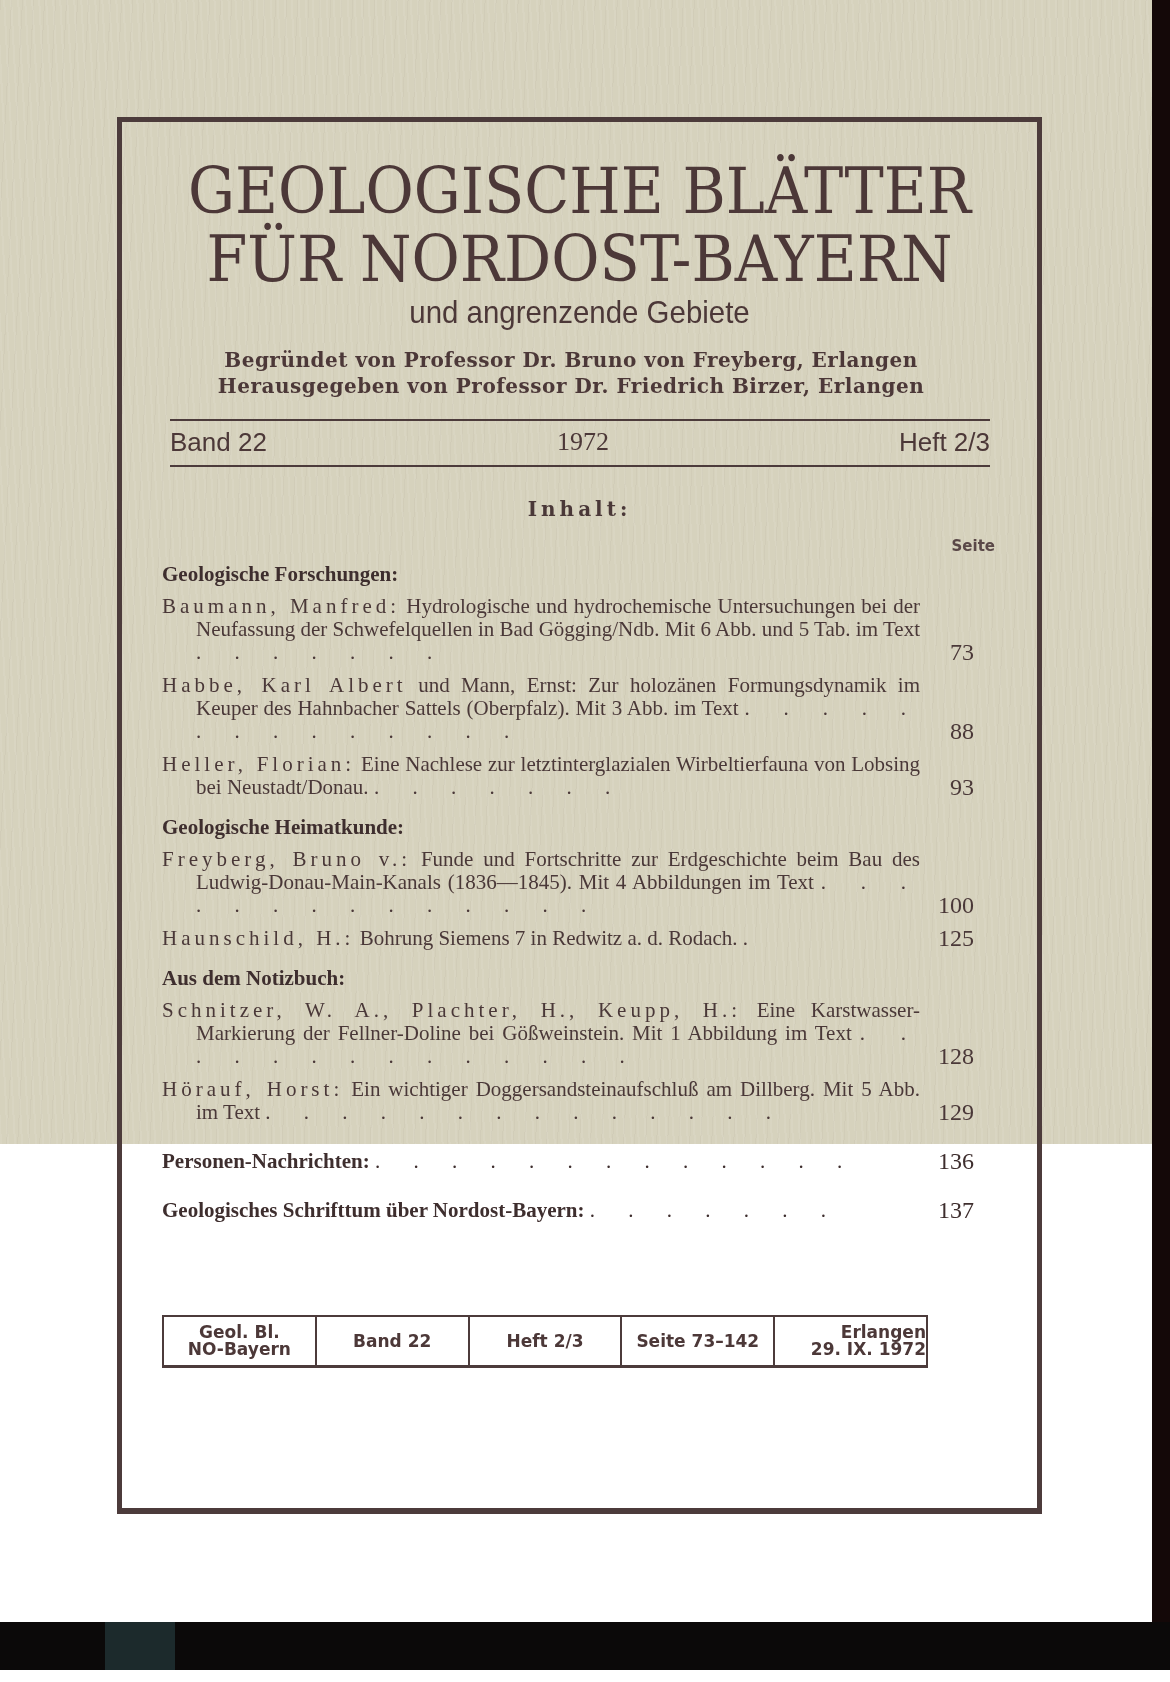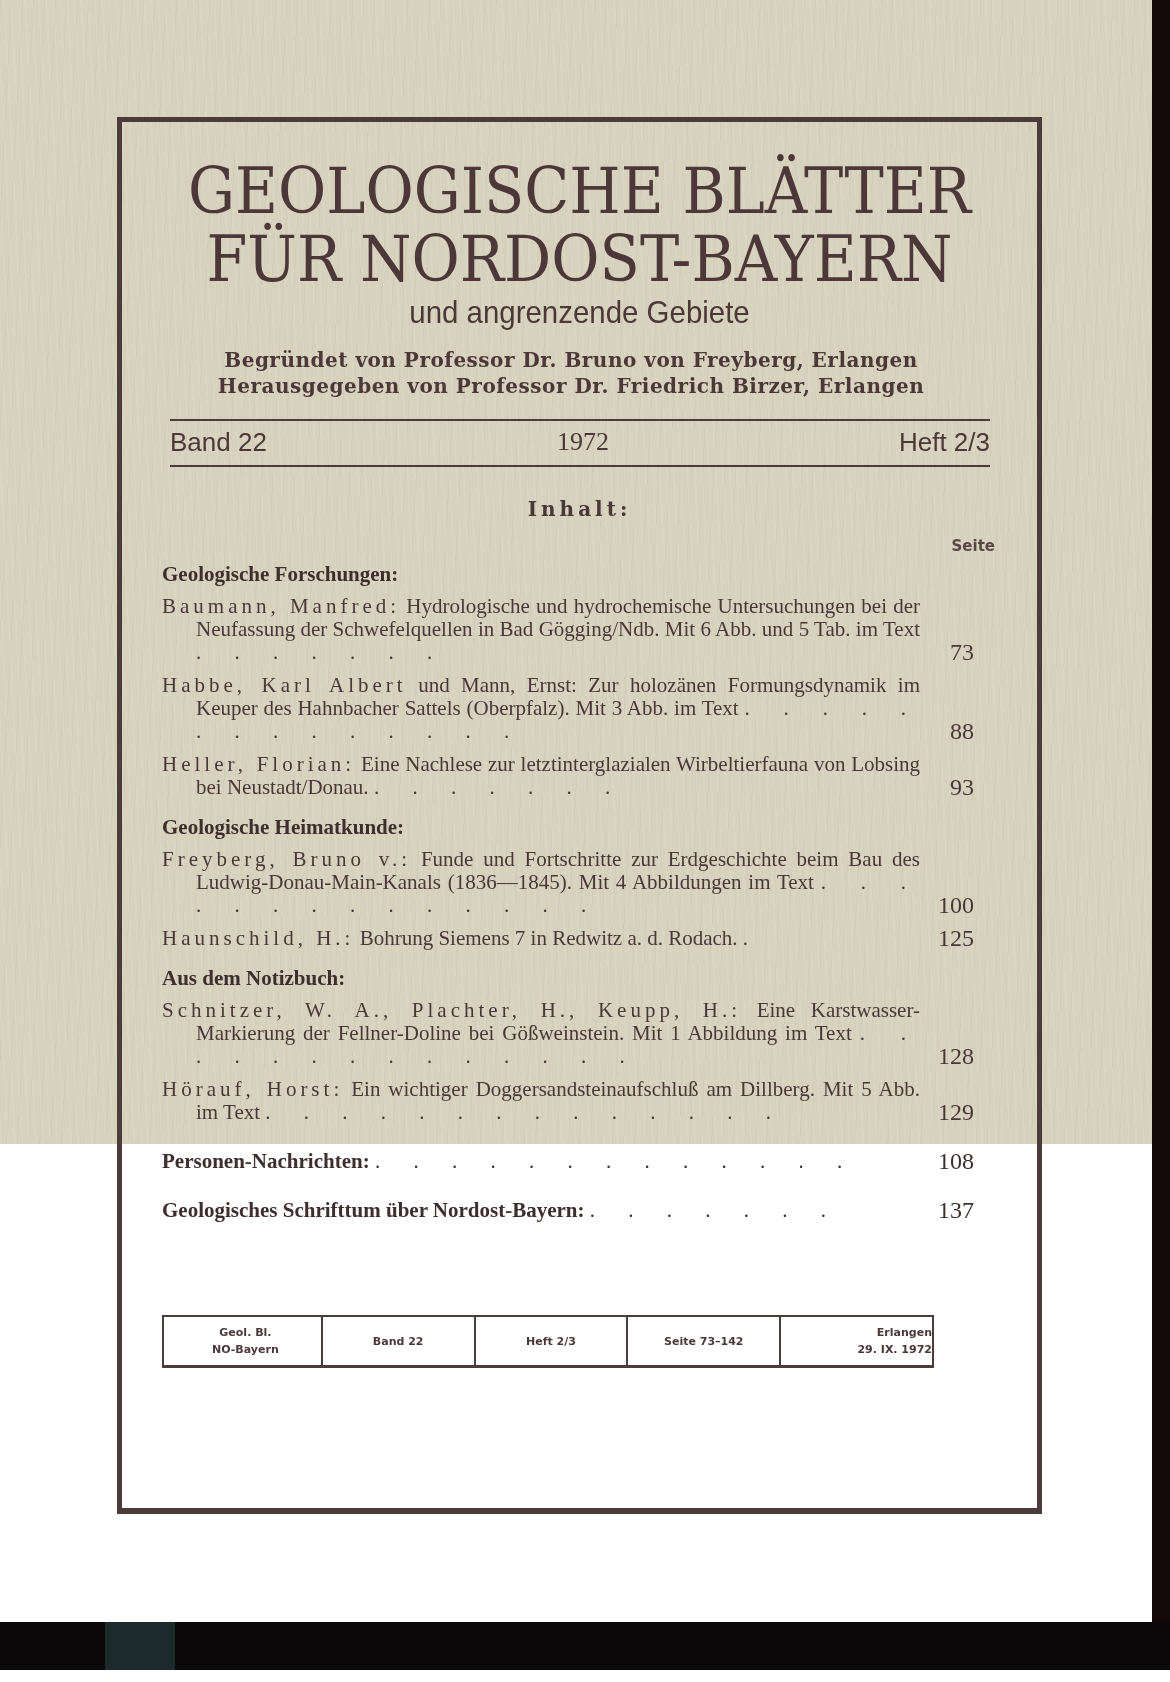--- a/index.html
+++ b/index.html
@@ -79,21 +79,21 @@
     position: relative; font-family: "Liberation Serif", serif; font-weight: bold; font-size: 21px;
     margin-top: 26px; padding-right: 70px; color: #3e2e2e; line-height: 23px;
   }
   .solo .page { font-weight: normal; }
   .solo .dots { font-weight: normal; }
 
   .cite-table {
     position: absolute; left: 40px; top: 1193px; width: 762px; height: 48px;
     border: 2px solid #4c3b3b; border-bottom-width: 3px;
     display: flex;
-    font-family: "DejaVu Sans", sans-serif; font-size: 11px; font-weight: bold; color: #4c3838; padding-left: 6px;
+    font-family: "DejaVu Sans", sans-serif; font-size: 17px; font-weight: bold; color: #4c3838;
   }
   .cite-cell {
     flex: 1; border-right: 2px solid #4c3b3b; display: flex; flex-direction: column;
     justify-content: center; align-items: center; text-align: center; line-height: 17px;
   }
   .cite-cell:last-child { border-right: none; align-items: flex-end; }
 </style>
 </head>
 <body>
 
@@ -150,21 +150,21 @@
         <span class="page">128</span>
       </div>
       <div class="entry">
         <span class="text"><span class="author">Hörauf, Horst:</span> <span>Ein wichtiger Doggersandsteinaufschluß am Dillberg. Mit 5 Abb. im Text</span> <span class="dots">. . . . . . . . . . . . . .</span></span>
         <span class="page">129</span>
       </div>
 
       <div class="solo">
         <span>Personen-Nachrichten:</span>
         <span class="dots">. . . . . . . . . . . . .</span>
-        <span class="page">108</span>
+        <span class="page">136</span>
       </div>
       <div class="solo">
         <span>Geologisches Schrifttum über Nordost-Bayern:</span>
         <span class="dots">. . . . . . .</span>
         <span class="page">137</span>
       </div>
     </div>
 
     <div class="cite-table">
       <div class="cite-cell">

